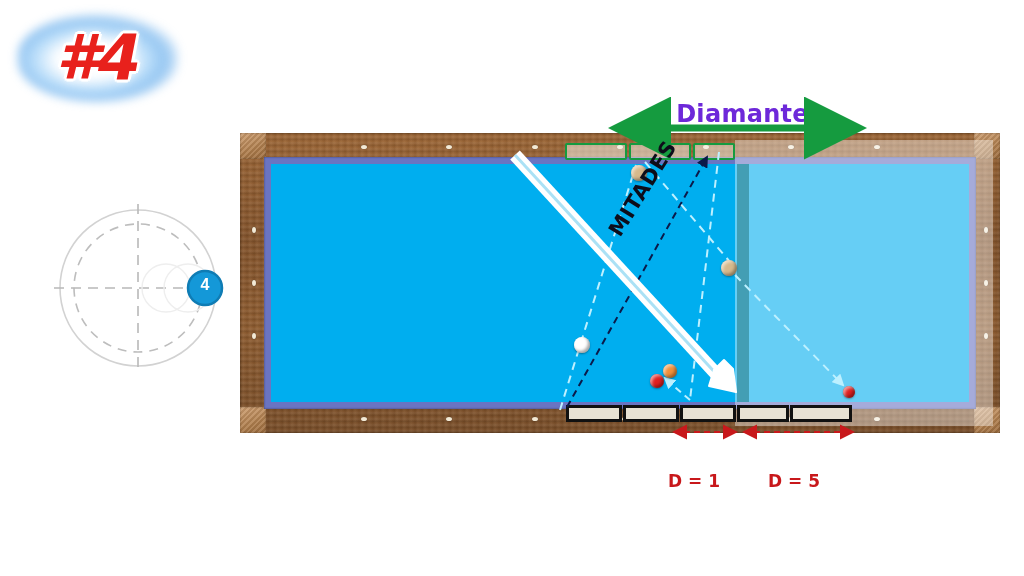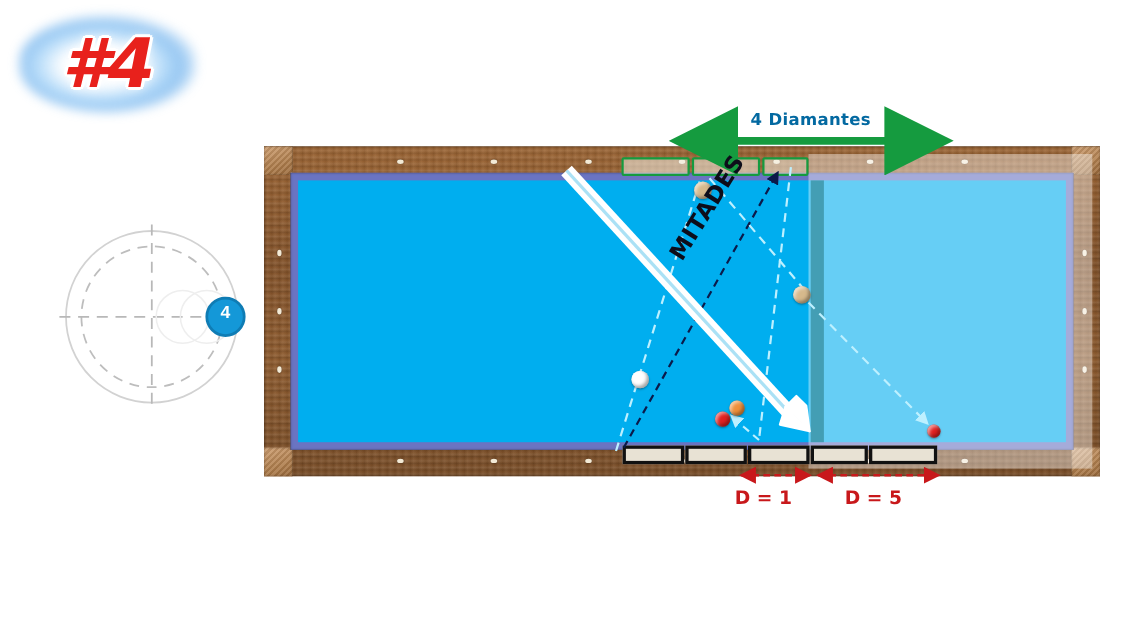--- a/index.html
+++ b/index.html
@@ -171,31 +171,32 @@
 
   
   #lblDiamantes {
     position: absolute;
     left: 612px;
     top: 100px;
     width: 250px;
     text-align: center;
     font-family: "DejaVu Sans", sans-serif;
     font-weight: bold;
-    font-size: 15px;
-    color: #0369a1;
+    font-size: 24px;
+    color: #6d28d9;
     letter-spacing: 0.3px;
   }
   .lblD {
     position: absolute;
     font-family: "DejaVu Sans", sans-serif;
     font-weight: bold;
     font-size: 17px;
     color: #c8181b;
     white-space: nowrap;
+    margin-top: 28px;
   }
   #lblD1 { left: 668px; top: 443px; }
   #lblD2 { left: 768px; top: 443px; }
 
   #lblMitades {
     position: absolute;
     left: 604px;
     top: 228px;
     font-family: "DejaVu Sans", sans-serif;
     font-weight: bold;

